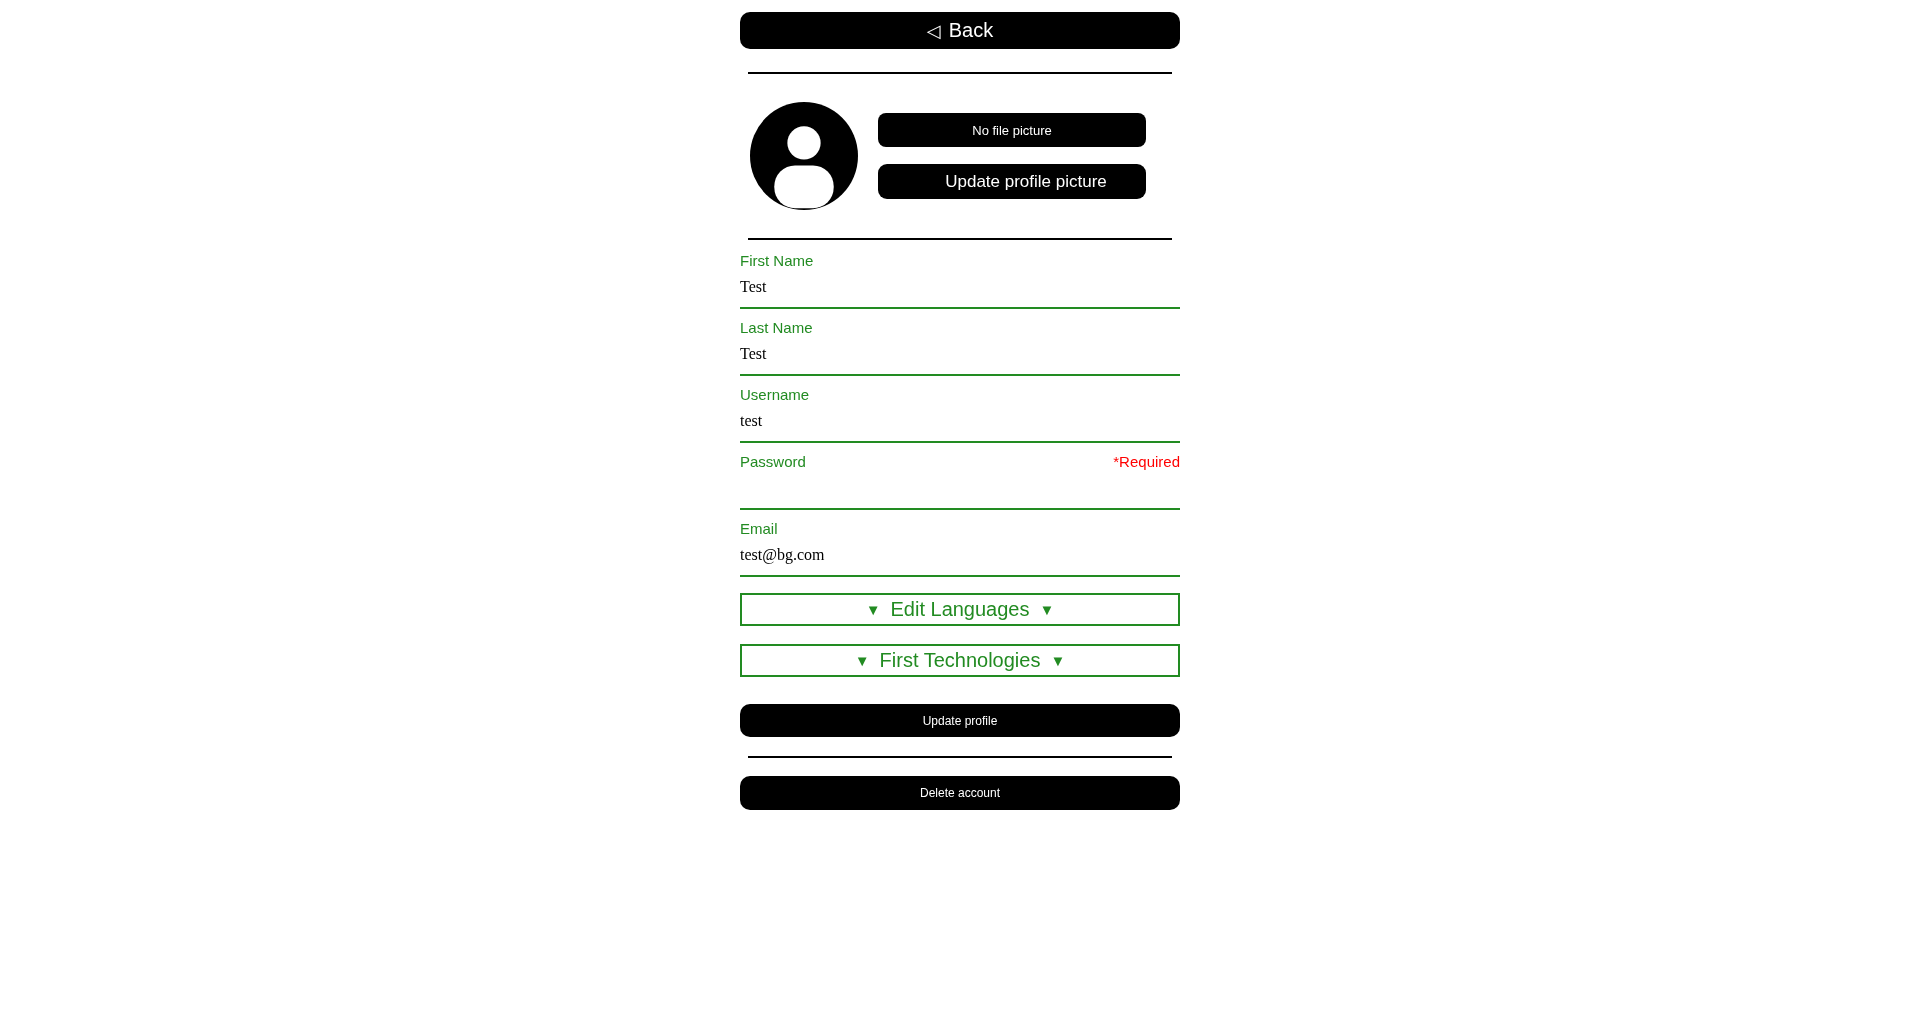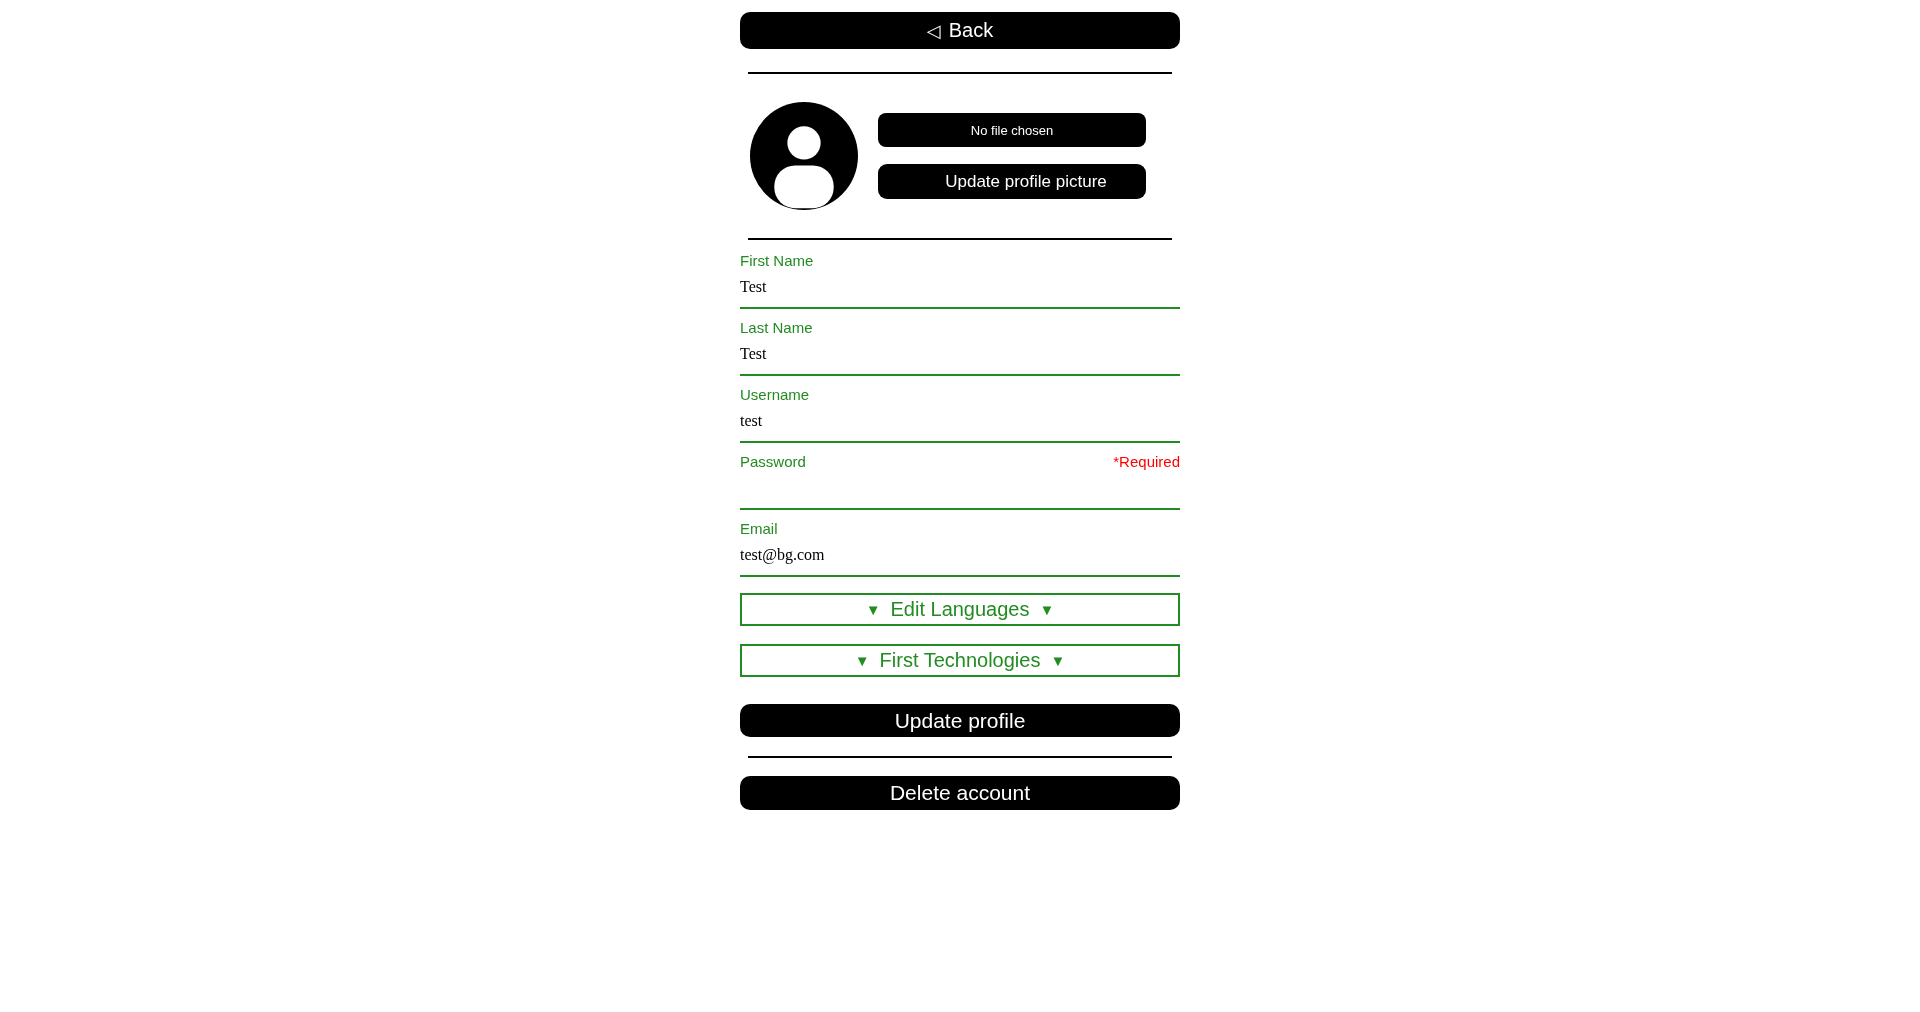--- a/index.html
+++ b/index.html
@@ -110,21 +110,21 @@
     gap: 10px;
     cursor: pointer;
   }
   .edit-toggle.languages { margin-top: 16px; }
   .edit-toggle.technologies { margin-top: 18px; }
   .caret { font-size: 15px; line-height: 1; }
   
   .submit-btn {
     width: 100%;
     height: 33px;
-    font-size: 21px;
+    font-size: 12px;
   }
   .update-btn { margin-top: 27px; }
   .delete-btn { height: 34px; text-align: center; }
 </style>
 </head>
 <body>
 
 <div class="container">
 
   <div class="header-row">
@@ -144,21 +144,21 @@
           </clipPath>
         </defs>
       <circle cx="12" cy="12" r="12" fill="#000000"></circle>
       <g clip-path="url(#avclip)">
         <circle cx="12" cy="9.1" r="3.7" fill="#ffffff"></circle>
         <rect x="5.4" y="14.1" width="13.2" height="9.5" rx="4.6" fill="#ffffff"></rect>
       </g>
     </svg>
     <div class="picture-actions">
       <button class="btn-black file-btn">
-        <span>No file chosen</span>
+        <span>No file picture</span>
       </button>
       <button class="btn-black picture-btn">
         <span>Update profile picture</span>
       </button>
     </div>
   </div>
 
   <hr class="divider divider-below-avatar">
 
   <div class="field">

